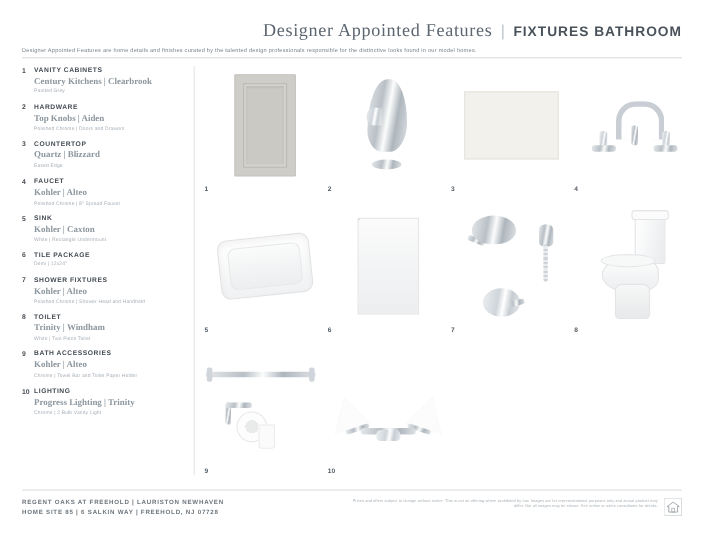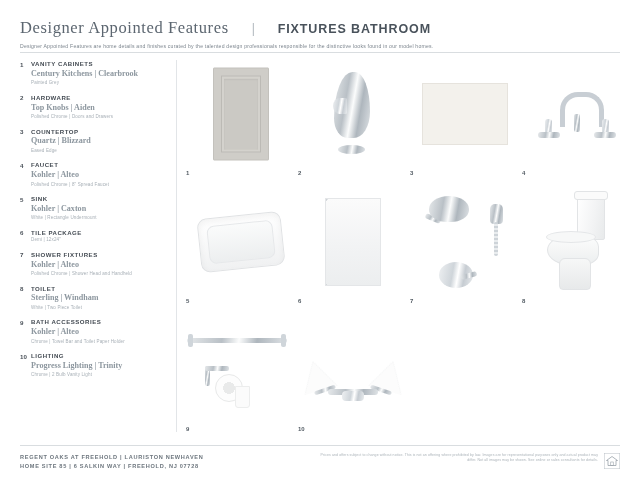--- a/index.html
+++ b/index.html
@@ -25,22 +25,23 @@
   
   .header {
     position: absolute;
     left: 20px;
     top: 18px;
     width: 600px;
   }
   .title-row {
     display: flex;
     align-items: baseline;
-    gap: 23px;
+    gap: 8px;
     white-space: nowrap;
+    justify-content: flex-end;
   }
   .title-main {
     font-family: "Liberation Serif", serif;
     font-size: 16.5px;
     letter-spacing: 0.6px;
     color: #5c6670;
     font-weight: 400;
   }
   .title-sep {
     font-family: "Liberation Serif", serif;
@@ -681,21 +682,21 @@
         <div class="spec-cat">SHOWER FIXTURES</div>
         <div class="spec-brand">Kohler  |  Alteo</div>
         <div class="spec-detail">Polished Chrome  |  Shower Head and Handheld</div>
       </div>
     </div>
 
     <div class="spec-item">
       <div class="spec-num">8</div>
       <div class="spec-body">
         <div class="spec-cat">TOILET</div>
-        <div class="spec-brand">Sterling  |  Windham</div>
+        <div class="spec-brand">Trinity  |  Windham</div>
         <div class="spec-detail">White  |  Two Piece Toilet</div>
       </div>
     </div>
 
     <div class="spec-item">
       <div class="spec-num">9</div>
       <div class="spec-body">
         <div class="spec-cat">BATH ACCESSORIES</div>
         <div class="spec-brand">Kohler  |  Alteo</div>
         <div class="spec-detail">Chrome  |  Towel Bar and Toilet Paper Holder</div>

